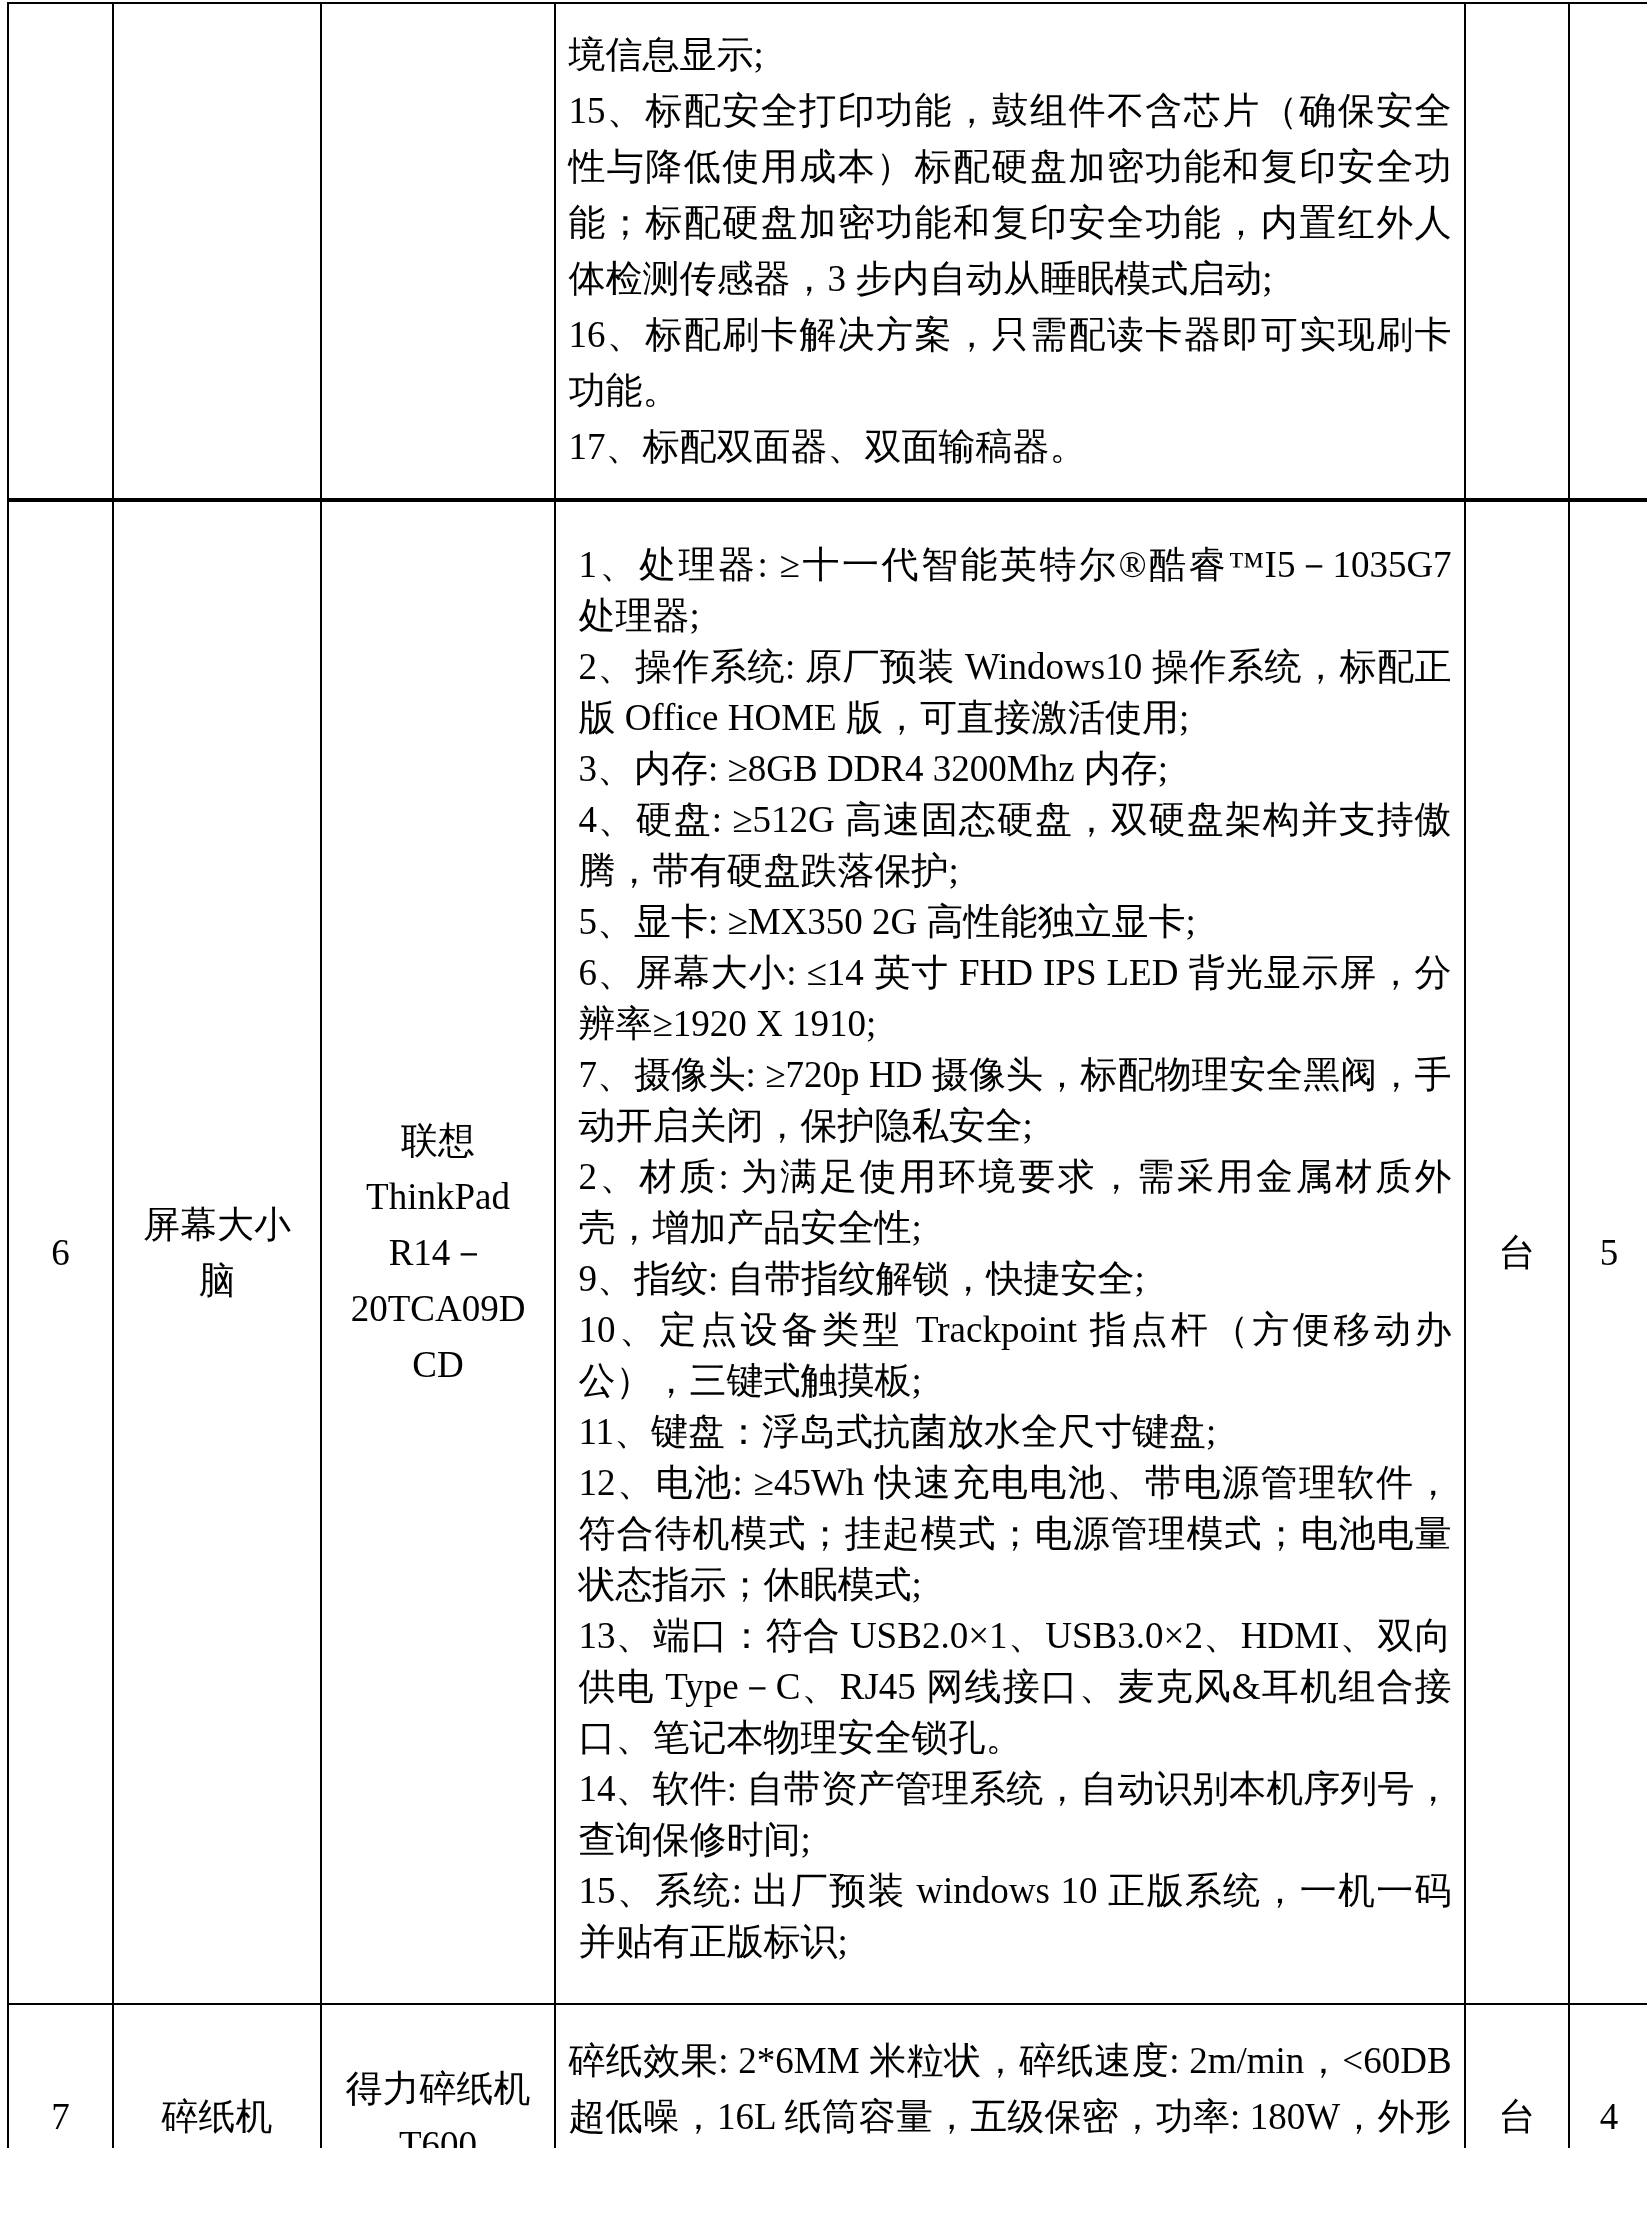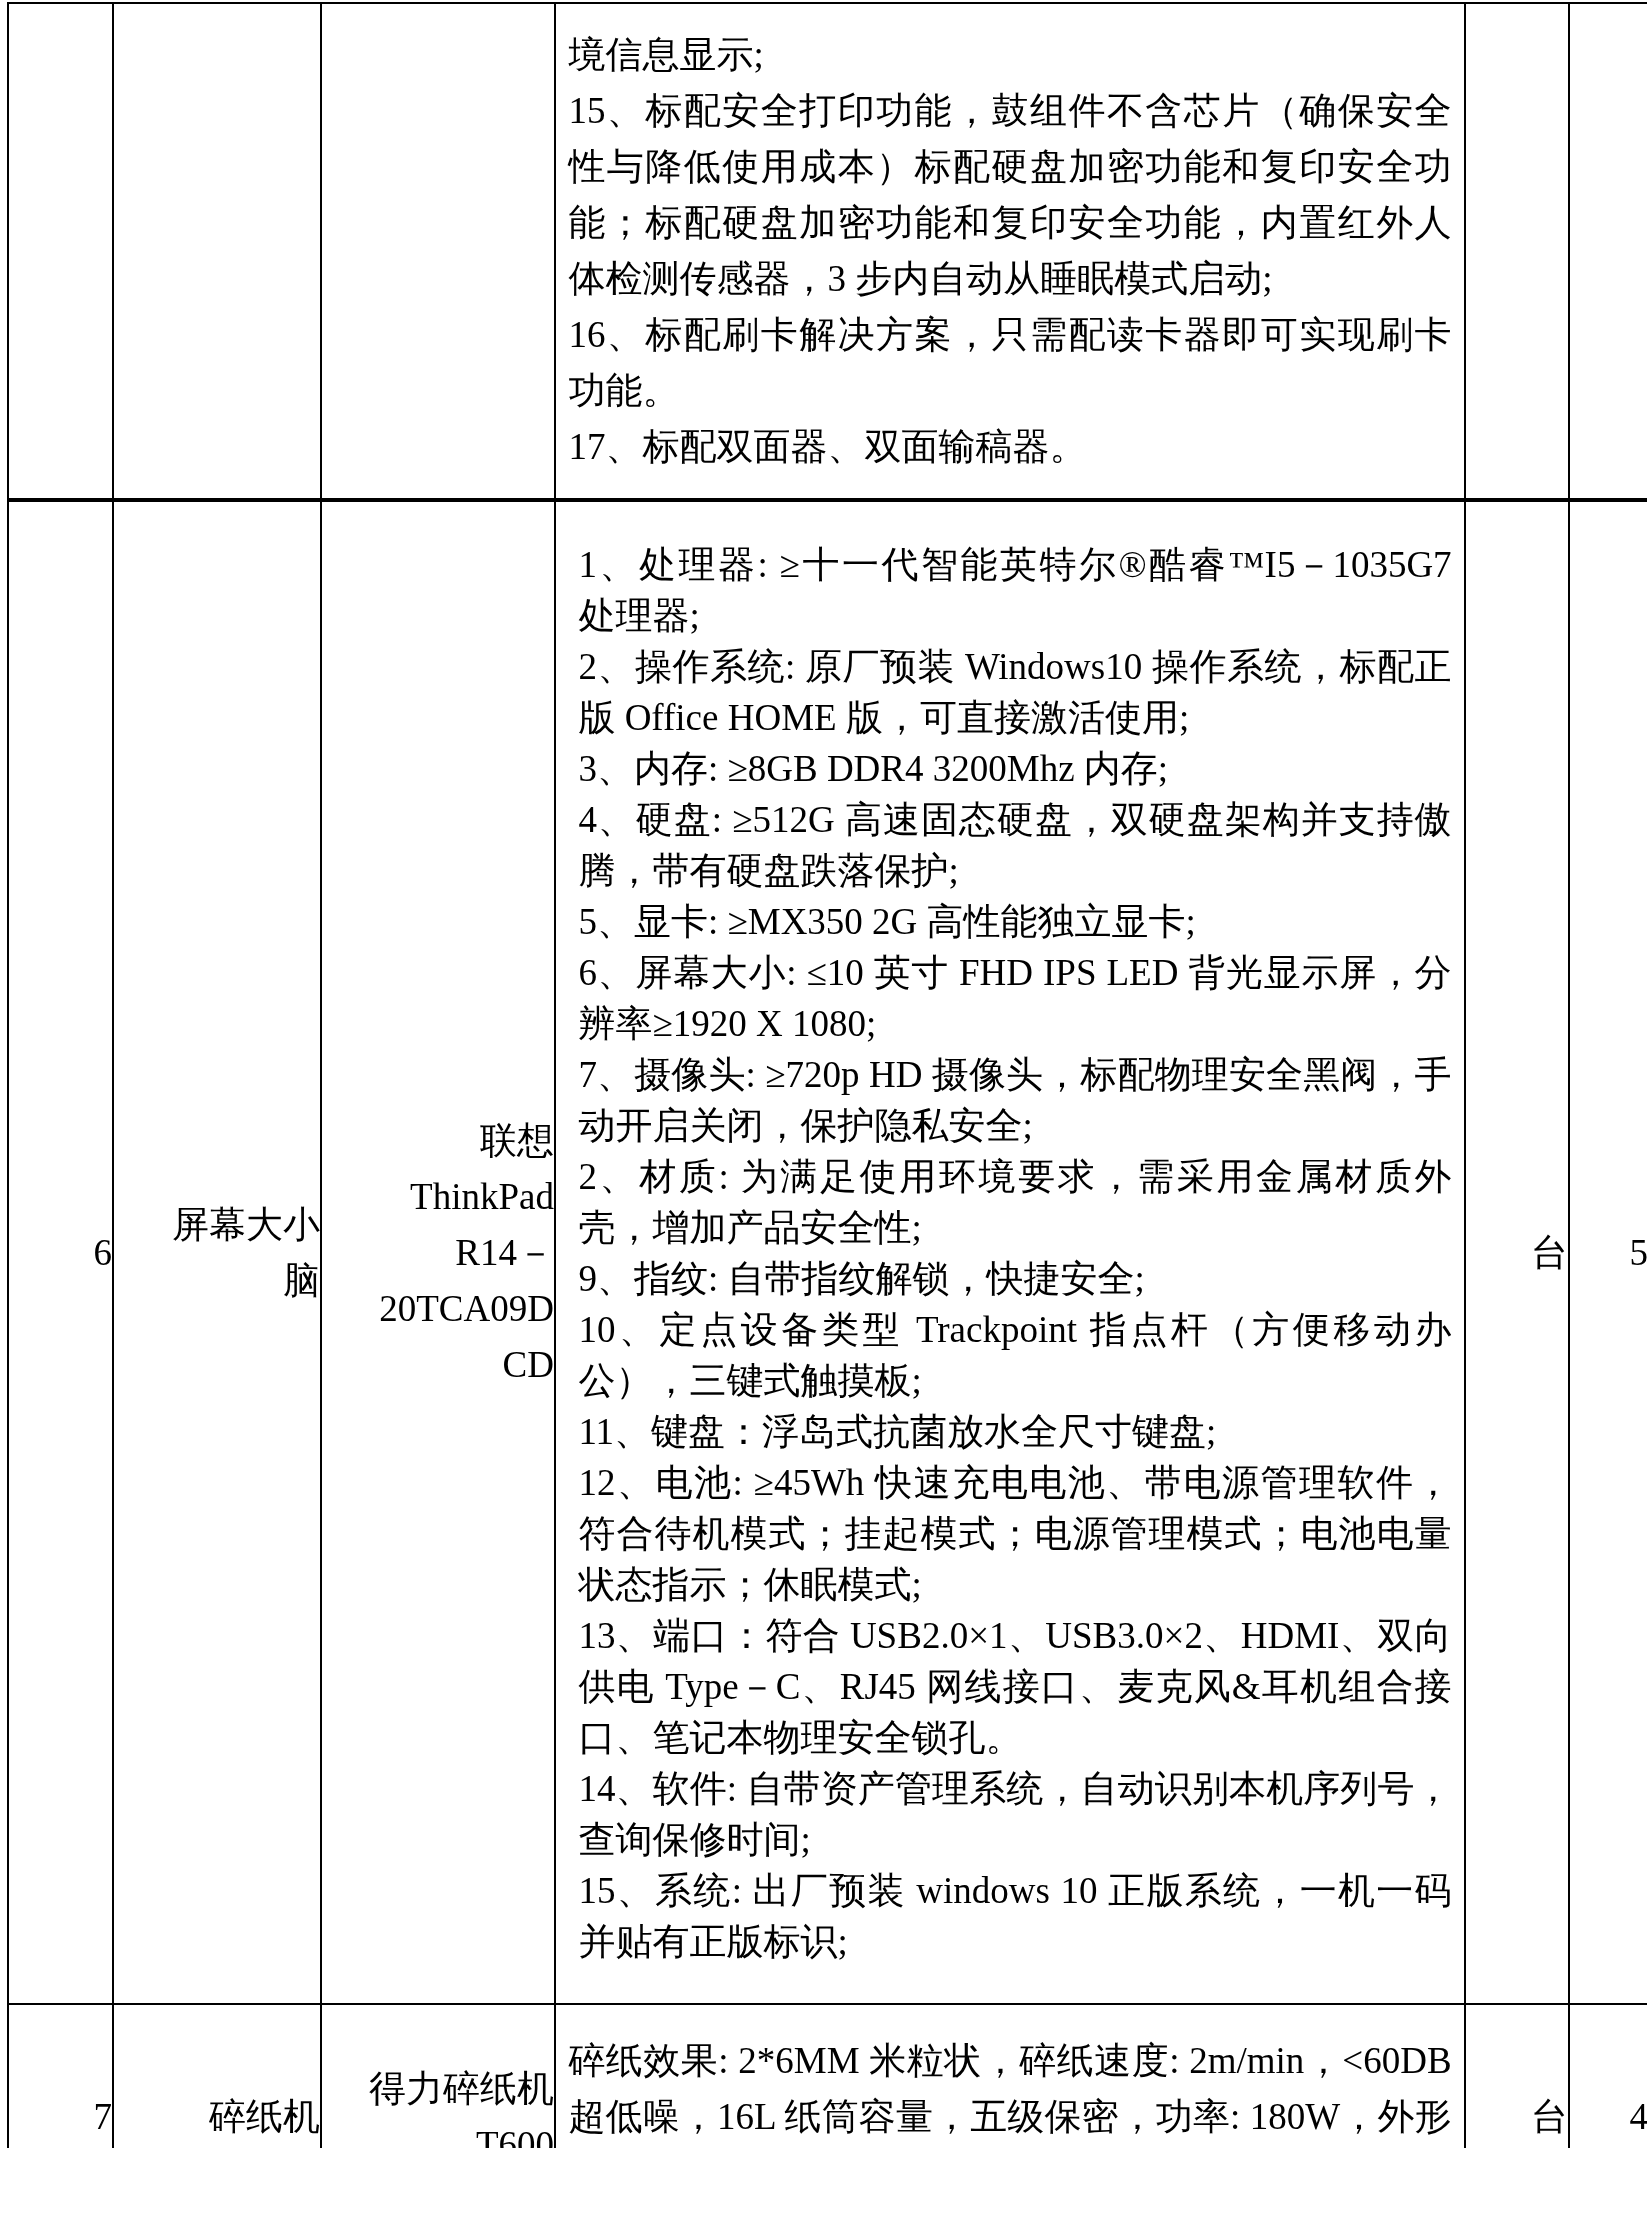--- a/index.html
+++ b/index.html
@@ -20,21 +20,21 @@
     position: absolute;
     left: 7px;
     top: 2.3px;
     width: 1641px;
     border-collapse: collapse;
     table-layout: fixed;
   }
   .spec-table td {
     border: 2.3px solid #000000;
     vertical-align: middle;
-    text-align: right;
+    text-align: center;
     padding: 0;
     font-size: 37px;
     color: #000000;
     overflow: hidden;
   }
   tr.row-cont td {
     border-top: 2.3px solid #000000;
     border-bottom: 4.6px solid #000000;
   }
   tr.row-last td {
@@ -95,21 +95,21 @@
 ThinkPad
 R14－
 20TCA09D
 CD</td>
         <td class="cell-specs">
             <p>1、处理器: ≥十一代智能英特尔®酷睿™I5－1035G7 处理器;</p>
             <p>2、操作系统: 原厂预装 Windows10 操作系统，标配正版 Office HOME 版，可直接激活使用;</p>
             <p>3、内存: ≥8GB DDR4 3200Mhz 内存;</p>
             <p>4、硬盘: ≥512G 高速固态硬盘，双硬盘架构并支持傲腾，带有硬盘跌落保护;</p>
             <p>5、显卡: ≥MX350 2G 高性能独立显卡;</p>
-            <p>6、屏幕大小: ≤10 英寸 FHD IPS LED 背光显示屏，分辨率≥1920 X 1080;</p>
+            <p>6、屏幕大小: ≤14 英寸 FHD IPS LED 背光显示屏，分辨率≥1920 X 1910;</p>
             <p>7、摄像头: ≥720p HD 摄像头，标配物理安全黑阀，手动开启关闭，保护隐私安全;</p>
             <p>2、材质: 为满足使用环境要求，需采用金属材质外壳，增加产品安全性;</p>
             <p>9、指纹: 自带指纹解锁，快捷安全;</p>
             <p>10、定点设备类型 Trackpoint 指点杆（方便移动办公），三键式触摸板;</p>
             <p>11、键盘：浮岛式抗菌放水全尺寸键盘;</p>
             <p>12、电池: ≥45Wh 快速充电电池、带电源管理软件，符合待机模式；挂起模式；电源管理模式；电池电量状态指示；休眠模式;</p>
             <p>13、端口：符合 USB2.0×1、USB3.0×2、HDMI、双向供电 Type－C、RJ45 网线接口、麦克风&amp;耳机组合接口、笔记本物理安全锁孔。</p>
             <p>14、软件: 自带资产管理系统，自动识别本机序列号，查询保修时间;</p>
             <p>15、系统: 出厂预装 windows 10 正版系统，一机一码并贴有正版标识;</p>
           </td>

